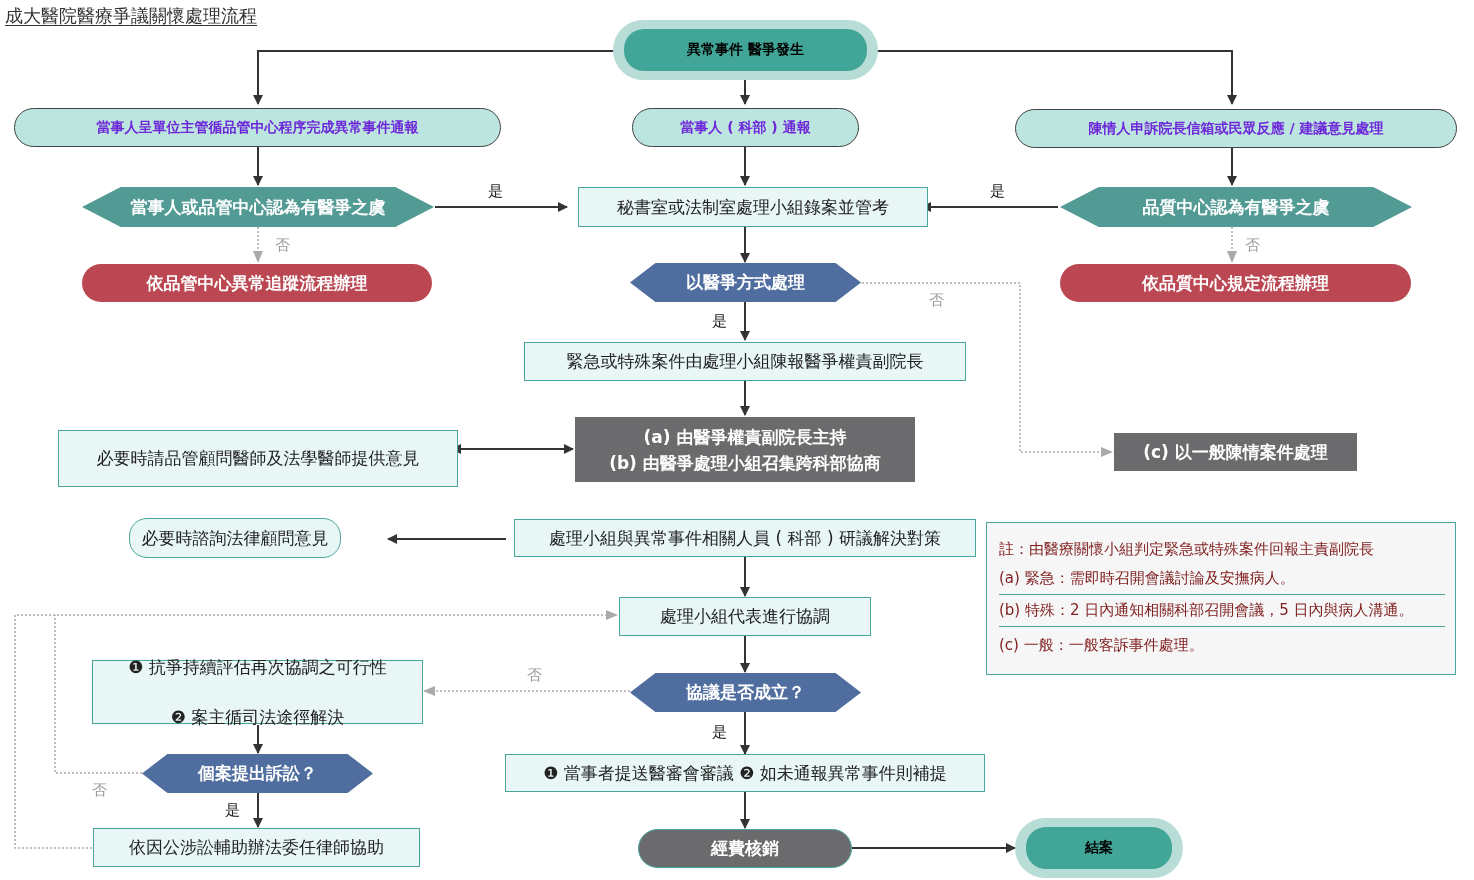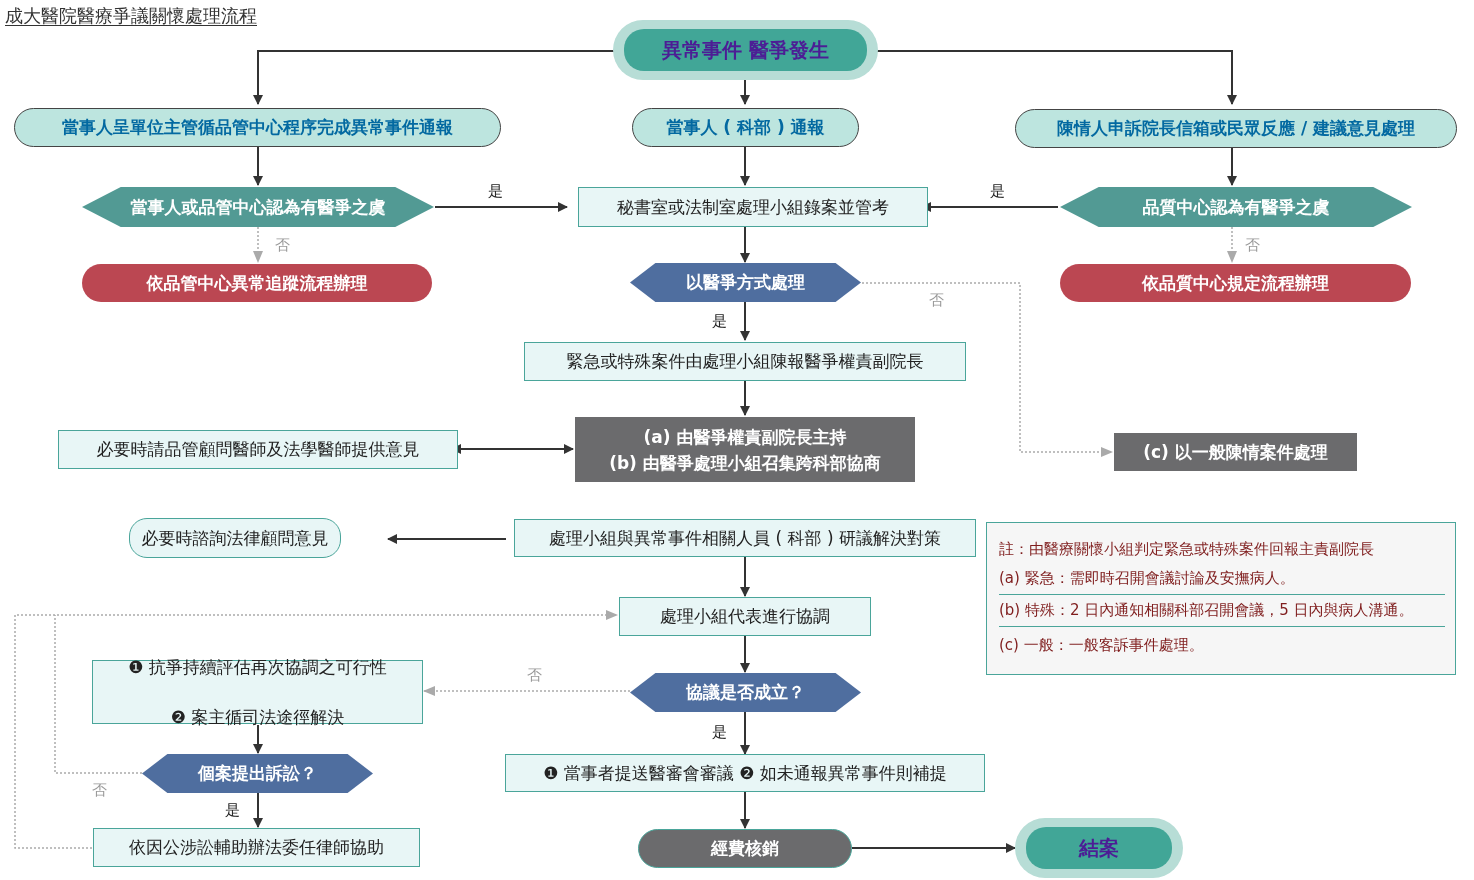--- a/index.html
+++ b/index.html
@@ -4,30 +4,30 @@
 <style>
   html, body { margin:0; padding:0; background:#ffffff; }
   body { width:1474px; height:880px; position:relative; overflow:hidden;
          font-family:"DejaVu Sans","Liberation Sans",sans-serif; color:#222; }
   #diagram { position:absolute; left:0; top:0; width:1474px; height:880px; }
   .title { position:absolute; left:5px; top:4px; font-size:18px; color:#333;
            text-decoration:underline; text-underline-offset:3px; white-space:nowrap; }
   .node { position:absolute; display:flex; align-items:center; justify-content:center;
           text-align:center; box-sizing:border-box; white-space:nowrap; }
   .pill-light { background:#bde5df; border:1.5px solid #444; border-radius:20px;
-                font-weight:bold; font-size:17px; color:#0369a1; }
+                font-weight:bold; font-size:14px; color:#6d28d9; }
   .box-light { background:#e8f6f6; border:1.5px solid #4aa59a; font-size:17px; color:#222; }
   .box-dark { background:#6b6b6d; color:#fff; font-weight:bold; font-size:17px; }
   .pill-red { background:#bb4752; color:#fff; font-weight:bold; font-size:17px; border-radius:20px; }
   .pill-grey { background:#6b6b6d; color:#fff; font-weight:bold; font-size:17px; border-radius:20px;
                border:1.5px solid #4aa59a; }
   .start { background:#b7ddd6; border-radius:30px; }
   .start .inner { position:absolute; left:11px; top:9px; right:11px; bottom:9px;
-                  background:#41a697; border-radius:20px; color:#4c1d95; font-weight:bold;
-                  font-size:20px; display:flex; align-items:center; justify-content:center; }
+                  background:#41a697; border-radius:20px; color:#000000; font-weight:bold;
+                  font-size:14px; display:flex; align-items:center; justify-content:center; }
   .hex { clip-path:polygon(0 50%, 11% 0, 89% 0, 100% 50%, 89% 100%, 11% 100%);
          color:#fff; font-weight:bold; font-size:17px; }
   .hex-teal { background:#529a94; }
   .hex-blue { background:#4f6e9f; }
   .label { position:absolute; font-size:15px; color:#222; white-space:nowrap; }
   .label.no { color:#999; }
   .note { position:absolute; left:986px; top:522px; width:470px; height:153px; box-sizing:border-box;
           border:1.5px solid #4aa59a; background:#f6f6f6; padding:14px 10px 0 12px; font-size:15px; color:#7f1d1d; }
   .note .row { height:34px; line-height:28px; white-space:nowrap; }
   .note .row.sep { border-bottom:1.5px solid #4aa59a; margin-bottom:4px; height:27px; line-height:22px;}
@@ -116,21 +116,21 @@
   <div class="node hex hex-blue" style="left:630px;top:263px;width:231px;height:39px;">以醫爭方式處理</div>
   <div class="label" style="left:712px;top:312px;">是</div>
   <div class="label no" style="left:929px;top:291px;">否</div>
 
   <div class="node box-light" style="left:524px;top:342px;width:442px;height:39px;">緊急或特殊案件由處理小組陳報醫爭權責副院長</div>
 
   <div class="node box-dark multi" style="left:575px;top:417px;width:340px;height:65px;">
     <span>(a) 由醫爭權責副院長主持</span>
     <span>(b) 由醫爭處理小組召集跨科部協商</span>
   </div>
-  <div class="node box-light" style="left:58px;top:430px;width:400px;height:39px;">必要時請品管顧問醫師及法學醫師提供意見</div>
+  <div class="node box-light" style="left:58px;top:430px;width:400px;height:57px;">必要時請品管顧問醫師及法學醫師提供意見</div>
 
   <div class="node box-dark" style="left:1114px;top:433px;width:243px;height:38px;">(c) 以一般陳情案件處理</div>
 
   <div class="node box-light" style="left:129px;top:518px;width:212px;height:40px;border-radius:18px;">必要時諮詢法律顧問意見</div>
   <div class="node box-light" style="left:514px;top:519px;width:462px;height:38px;">處理小組與異常事件相關人員 ( 科部 ) 研議解決對策</div>
 
   <div class="note">
     <div class="row first">註：由醫療關懷小組判定緊急或特殊案件回報主責副院長</div>
     <div class="row sep">(a) 緊急：需即時召開會議討論及安撫病人。</div>
     <div class="row sep">(b) 特殊：2 日內通知相關科部召開會議，5 日內與病人溝通。</div>

